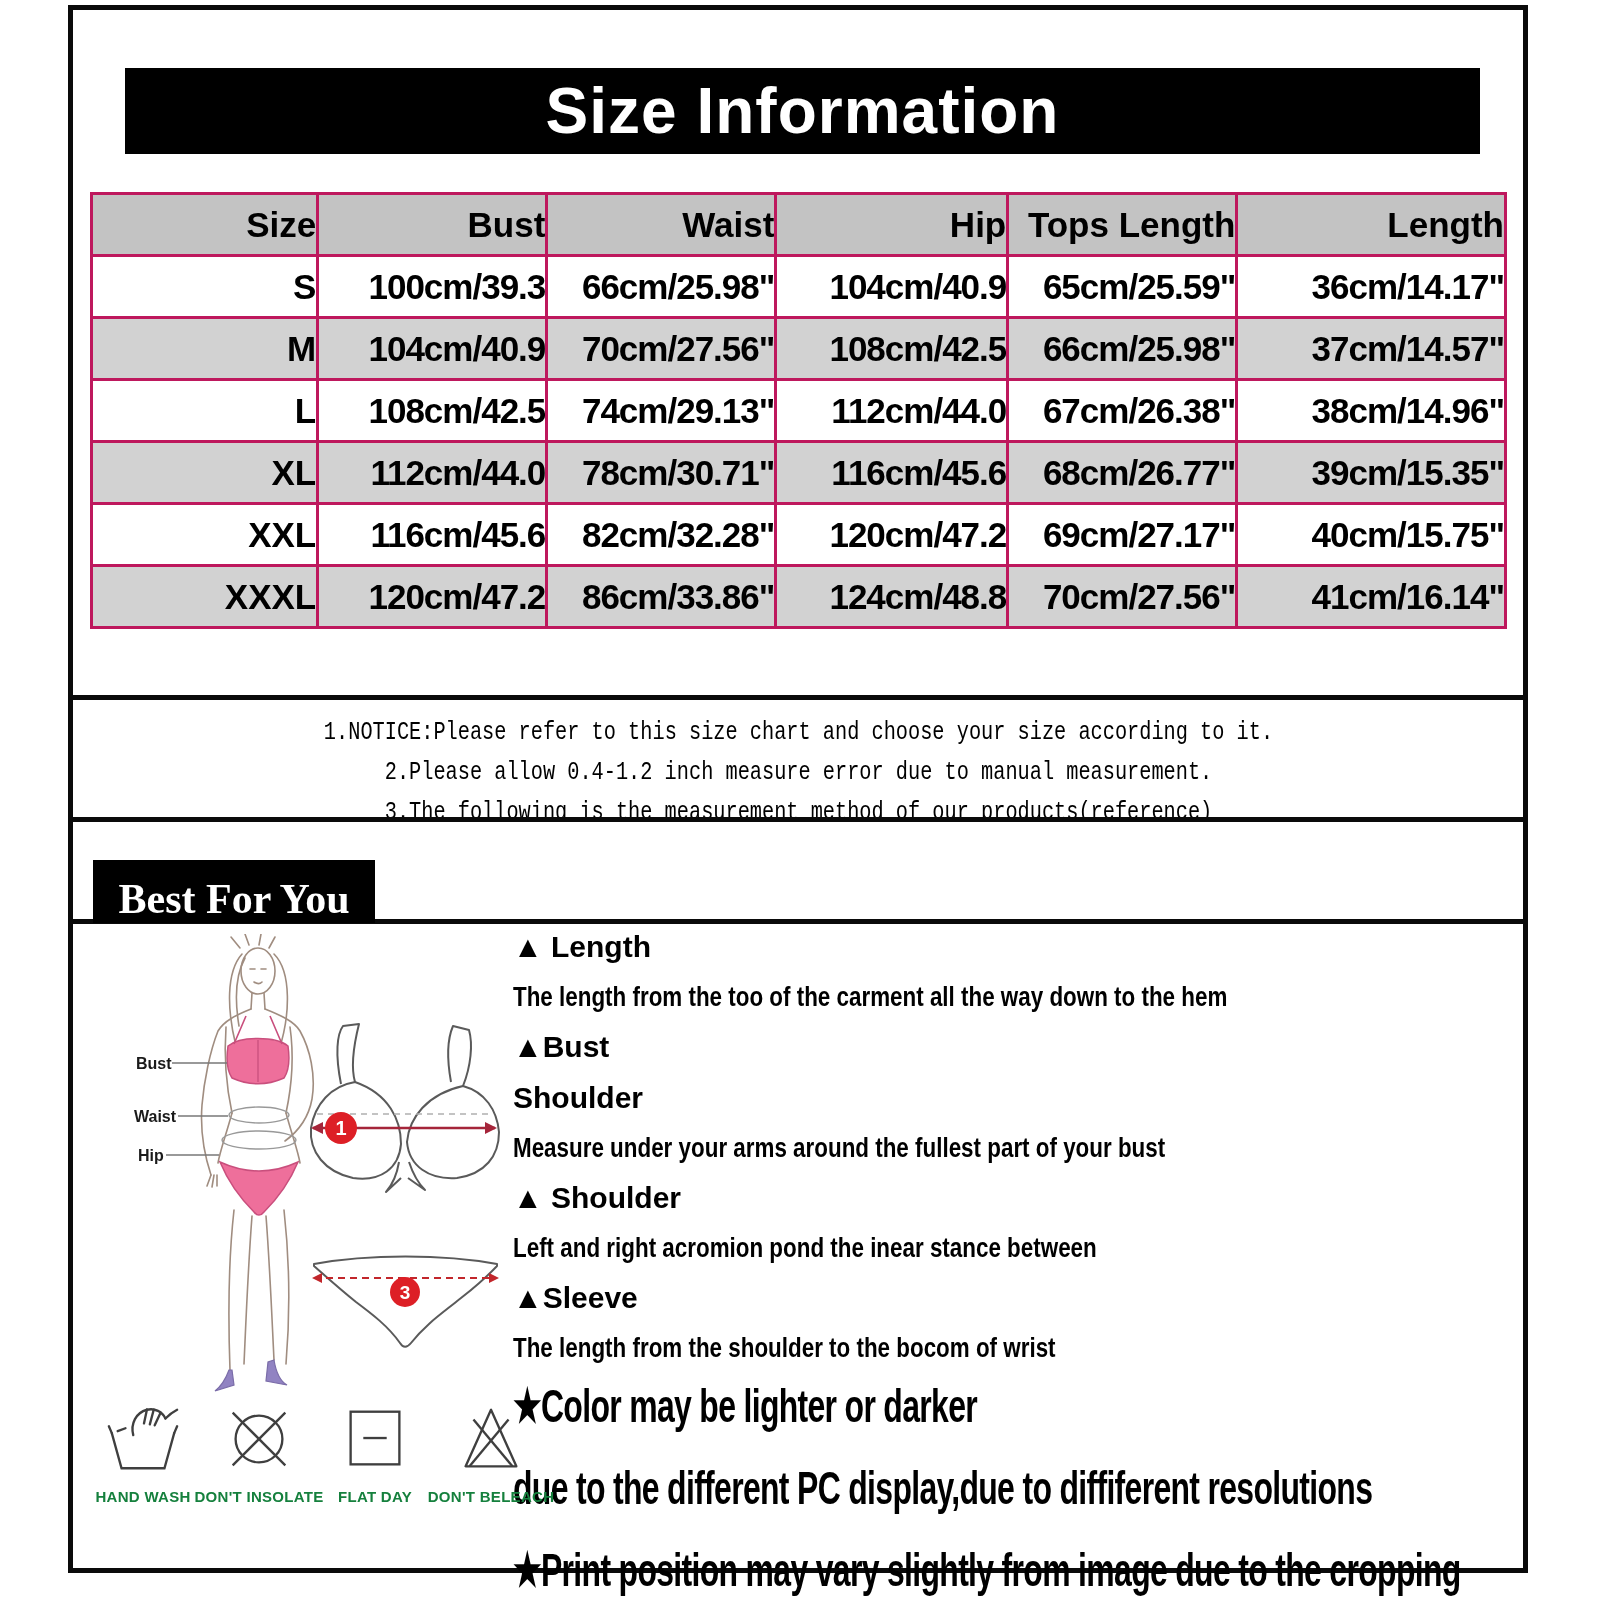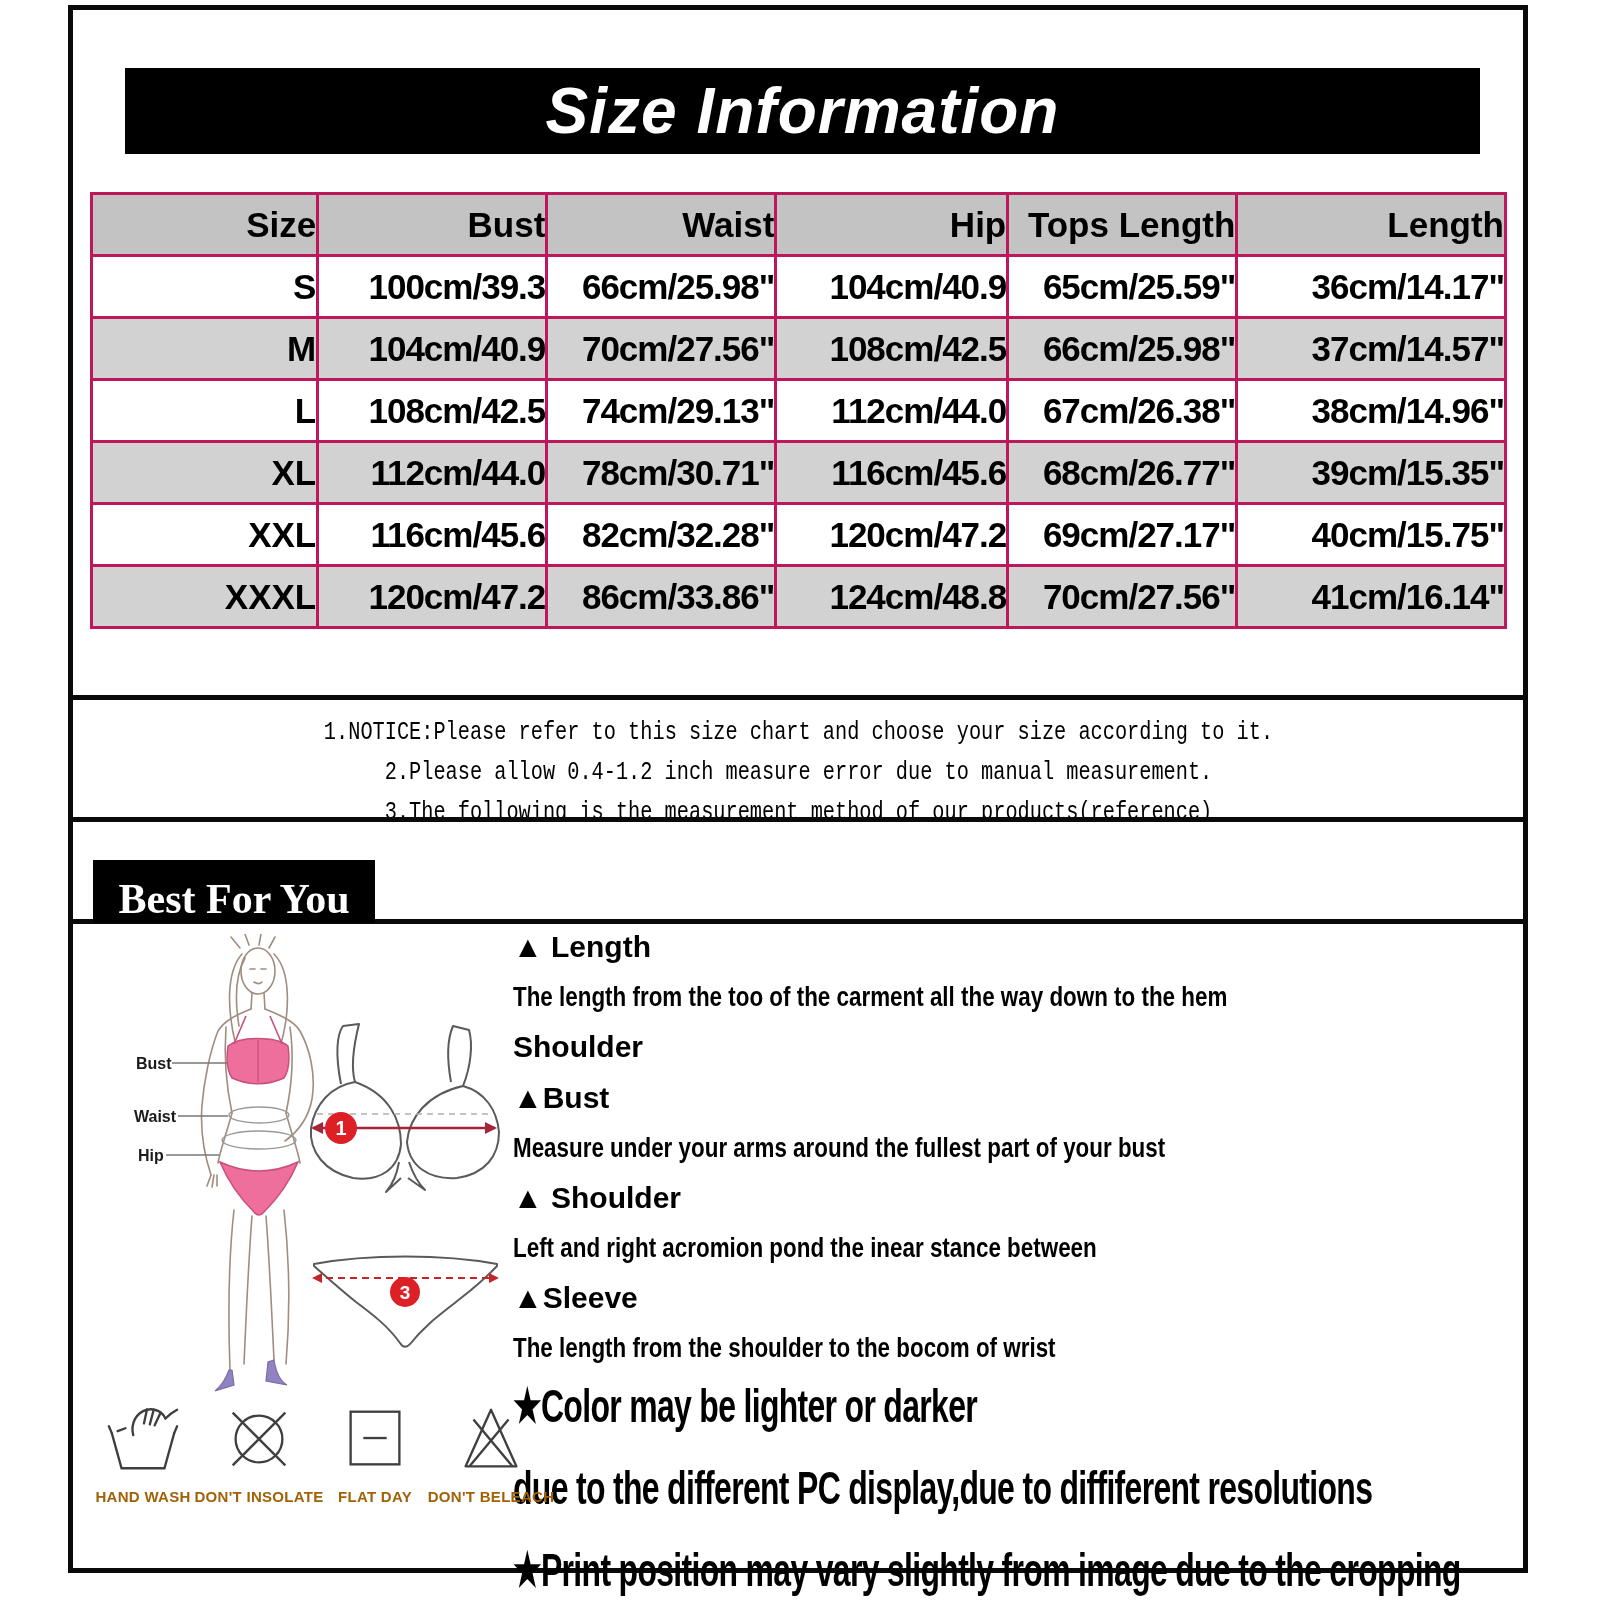--- a/index.html
+++ b/index.html
@@ -8,21 +8,21 @@
   .frame{position:absolute;left:68px;top:5px;width:1460px;}
   .box{box-sizing:border-box;border:5px solid #0a0a0a;background:#fff;position:relative;}
   .box1{height:695px;}
   .box2{height:127px;margin-top:-5px;text-align:center;
         font-family:"Liberation Mono","DejaVu Sans Mono",monospace;font-weight:400;
         padding-top:14px;}
   .box3{height:756px;margin-top:-5px;}
 
   
   .banner{margin:58px 0 0 52px;width:1355px;height:86px;background:#000;
-          display:flex;align-items:center;justify-content:center;font-style:italic;}
+          display:flex;align-items:center;justify-content:center;}
   .banner span{color:#fff;font-size:64px;font-weight:600;letter-spacing:1px;}
 
   
   table.size{border-collapse:collapse;table-layout:fixed;width:1417px;margin:38px 0 0 17px;}
   table.size th,table.size td{border:3px solid #be185d;text-align:right;vertical-align:middle;
           height:59px;padding:0;overflow:hidden;}
   table.size th{background:#c3c3c3;font-size:35px;font-weight:700;}
   table.size td{font-size:35px;font-weight:700;letter-spacing:-1px;}
   table.size tr.gray td{background:#d2d2d2;}
   table.size td.sz{letter-spacing:0;}
@@ -50,21 +50,21 @@
   .disc{margin:0 0 21px 0;line-height:50px;}
   .disc:first-of-type{margin-top:26px;}
   .disc span{display:inline-block;white-space:nowrap;font-size:47px;font-weight:700;
           letter-spacing:-1px;transform:scaleX(0.68);transform-origin:0 50%;}
 
   .care-row{position:absolute;left:18px;top:578px;width:452px;display:flex;
           justify-content:space-between;}
   .care{display:flex;flex-direction:column;align-items:center;width:104px;}
   .care svg{display:block;}
   .care figure{margin:0;display:flex;flex-direction:column;align-items:center;}
-  .care figcaption{margin-top:10px;font-size:15px;font-weight:600;color:#a16207;
+  .care figcaption{margin-top:10px;font-size:15px;font-weight:600;color:#15803d;
           letter-spacing:0.3px;white-space:nowrap;}
 
   svg text.fig-label{font-family:"Liberation Sans",sans-serif;font-weight:700;}
   svg text.marker{font-family:"Liberation Sans",sans-serif;font-weight:700;fill:#fff;}
 </style>
 </head>
 <body>
 
 <div class="page">
   <div class="frame">
@@ -235,22 +235,22 @@
           <polygon points="4,28 14,23 14,33" fill="#c2262b"></polygon>
           <polygon points="191,28 181,23 181,33" fill="#c2262b"></polygon>
         </g>
         <circle cx="97" cy="42" r="15" fill="#dd1f26"></circle>
         <text class="marker" x="97" y="49" font-size="19" text-anchor="middle">3</text>
       </svg>
 
       <div class="guide-col">
         <div class="g-term">▲ Length</div>
         <div class="g-desc"><span>The length from the too of the carment all the way down to the hem</span></div>
+        <div class="g-term">▲Bust</div>
         <div class="g-term">Shoulder</div>
-        <div class="g-term">▲Bust</div>
         <div class="g-desc"><span>Measure under your arms around the fullest part of your bust</span></div>
         <div class="g-term">▲ Shoulder</div>
         <div class="g-desc"><span>Left and right acromion pond the inear stance between</span></div>
         <div class="g-term">▲Sleeve</div>
         <div class="g-desc"><span>The length from the shoulder to the bocom of wrist</span></div>
 
         <div class="disc"><span>★Color may be lighter or darker</span></div>
         <div class="disc"><span>due to the different PC display,due to diffiferent resolutions</span></div>
         <div class="disc"><span>★Print position may vary slightly from image due to the cropping</span></div>
       </div>

